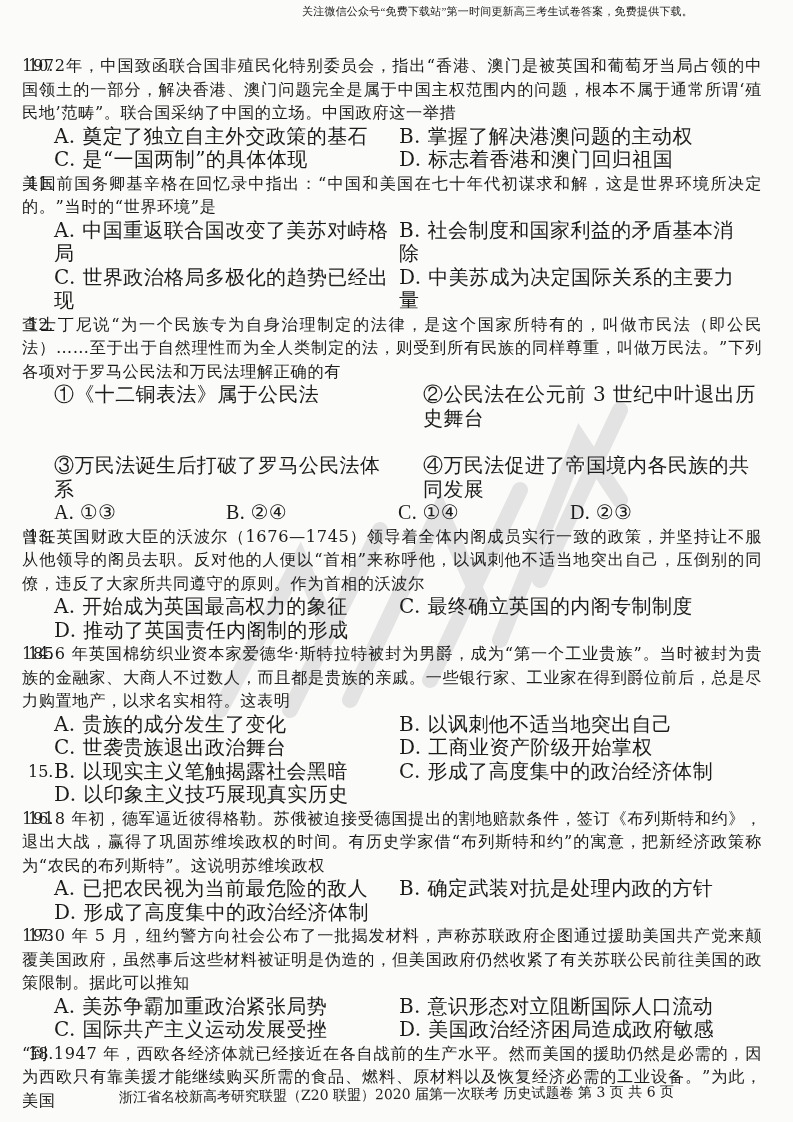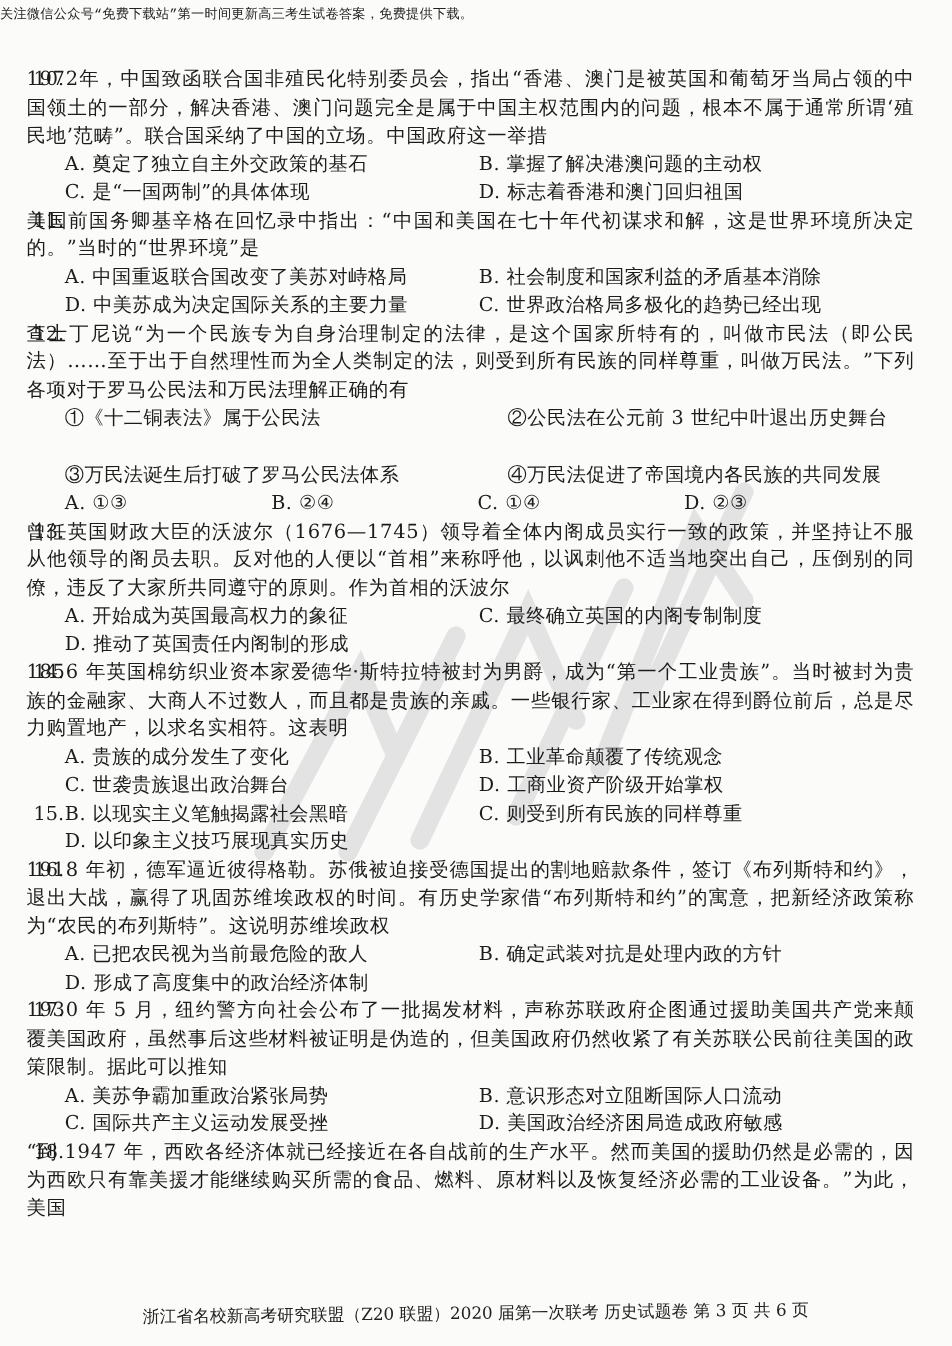--- a/index.html
+++ b/index.html
@@ -5,22 +5,22 @@
     html, body { margin: 0; padding: 0; }
     body {
       width: 793px; height: 1122px; overflow: hidden;
       background: #fbfbf9;
       font-family: "DejaVu Serif", "Liberation Serif", serif;
       color: #1c1c1c;
       position: relative;
     }
     .top-notice {
       position: absolute; top: 4px; left: 0; width: 693px;
-      text-align: left; font-size: 11px; color: #222;
-      font-family: Liberation Mono, monospace; letter-spacing: 0.2px;
+      text-align: right; font-size: 11px; color: #222;
+      font-family: Liberation Serif, serif; letter-spacing: 0.2px;
     }
     .watermark {
       position: absolute; left: 180px; top: 380px;
       width: 480px; height: 360px;
       pointer-events: none;
     }
     .content {
       position: absolute; left: 22px; top: 54px; width: 740px;
     }
     .q {
@@ -33,24 +33,24 @@
       width: 30px; font-size: 16px;
     }
     .q-text {
       text-align: justify; letter-spacing: 0.6px;
     }
     .opts {
       margin-left: 32px;
       display: grid; grid-template-columns: 345px 345px;
       row-gap: 0px;
     }
-    .opt { line-height: 23.5px; font-size: 16px; letter-spacing: 0.4px; }
+    .opt { line-height: 23.5px; font-size: 20px; letter-spacing: 0.4px; }
     .opts4 {
       margin-left: 32px;
-      display: grid; grid-template-columns: 172px 172px 172px 172px;
+      display: grid; grid-template-columns: 172px 172px 172px 172px; font-family: Liberation Serif, serif;
     }
     .stmts {
       margin-left: 32px;
       display: grid; grid-template-columns: 345px 345px; gap: 24px;
     }
     .footer {
       position: absolute; top: 1086px; left: 0; width: 793px;
       text-align: center; font-size: 14px; color: #222;
       transform: rotate(-0.6deg);
     }
@@ -83,22 +83,22 @@
       <div class="opt">D. 标志着香港和澳门回归祖国</div>
     </div>
   </div>
 
   <div class="q">
     <div class="q-num">11.</div>
     <div class="q-text">美国前国务卿基辛格在回忆录中指出：“中国和美国在七十年代初谋求和解，这是世界环境所决定的。”当时的“世界环境”是</div>
     <div class="opts">
       <div class="opt">A. 中国重返联合国改变了美苏对峙格局</div>
       <div class="opt">B. 社会制度和国家利益的矛盾基本消除</div>
+      <div class="opt">C. 世界政治格局多极化的趋势已经出现</div>
       <div class="opt">D. 中美苏成为决定国际关系的主要力量</div>
-      <div class="opt">C. 世界政治格局多极化的趋势已经出现</div>
     </div>
   </div>
 
   <div class="q">
     <div class="q-num">12.</div>
     <div class="q-text">查士丁尼说“为一个民族专为自身治理制定的法律，是这个国家所特有的，叫做市民法（即公民法）……至于出于自然理性而为全人类制定的法，则受到所有民族的同样尊重，叫做万民法。”下列各项对于罗马公民法和万民法理解正确的有</div>
     <div class="stmts">
       <div class="opt">①《十二铜表法》属于公民法</div>
       <div class="opt">②公民法在公元前 3 世纪中叶退出历史舞台</div>
       <div class="opt">③万民法诞生后打破了罗马公民法体系</div>
@@ -120,31 +120,31 @@
       <div class="opt">C. 最终确立英国的内阁专制制度</div>
       <div class="opt">D. 推动了英国责任内阁制的形成</div>
     </div>
   </div>
 
   <div class="q">
     <div class="q-num">14.</div>
     <div class="q-text">1856 年英国棉纺织业资本家爱德华·斯特拉特被封为男爵，成为“第一个工业贵族”。当时被封为贵族的金融家、大商人不过数人，而且都是贵族的亲戚。一些银行家、工业家在得到爵位前后，总是尽力购置地产，以求名实相符。这表明</div>
     <div class="opts">
       <div class="opt">A. 贵族的成分发生了变化</div>
-      <div class="opt">B. 工业革命颠覆了传统观念</div>
+      <div class="opt">B. 以讽刺他不适当地突出自己</div>
       <div class="opt">C. 世袭贵族退出政治舞台</div>
       <div class="opt">D. 工商业资产阶级开始掌权</div>
     </div>
   </div>
 
   <div class="q">
     <div class="q-num">15.</div>
     <div class="opts">
       <div class="opt">B. 以现实主义笔触揭露社会黑暗</div>
-      <div class="opt">C. 则受到所有民族的同样尊重</div>
+      <div class="opt">C. 形成了高度集中的政治经济体制</div>
       <div class="opt">D. 以印象主义技巧展现真实历史</div>
     </div>
   </div>
 
   <div class="q">
     <div class="q-num">16.</div>
     <div class="q-text">1918 年初，德军逼近彼得格勒。苏俄被迫接受德国提出的割地赔款条件，签订《布列斯特和约》，退出大战，赢得了巩固苏维埃政权的时间。有历史学家借“布列斯特和约”的寓意，把新经济政策称为“农民的布列斯特”。这说明苏维埃政权</div>
     <div class="opts">
       <div class="opt">A. 已把农民视为当前最危险的敌人</div>
       <div class="opt">B. 确定武装对抗是处理内政的方针</div>

